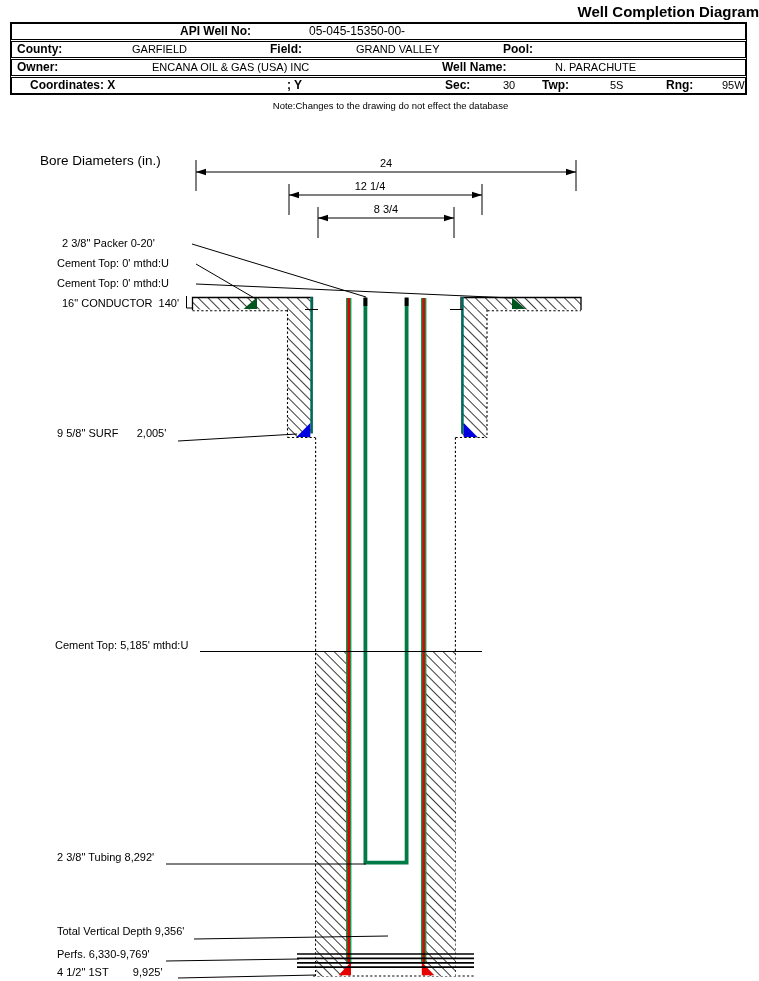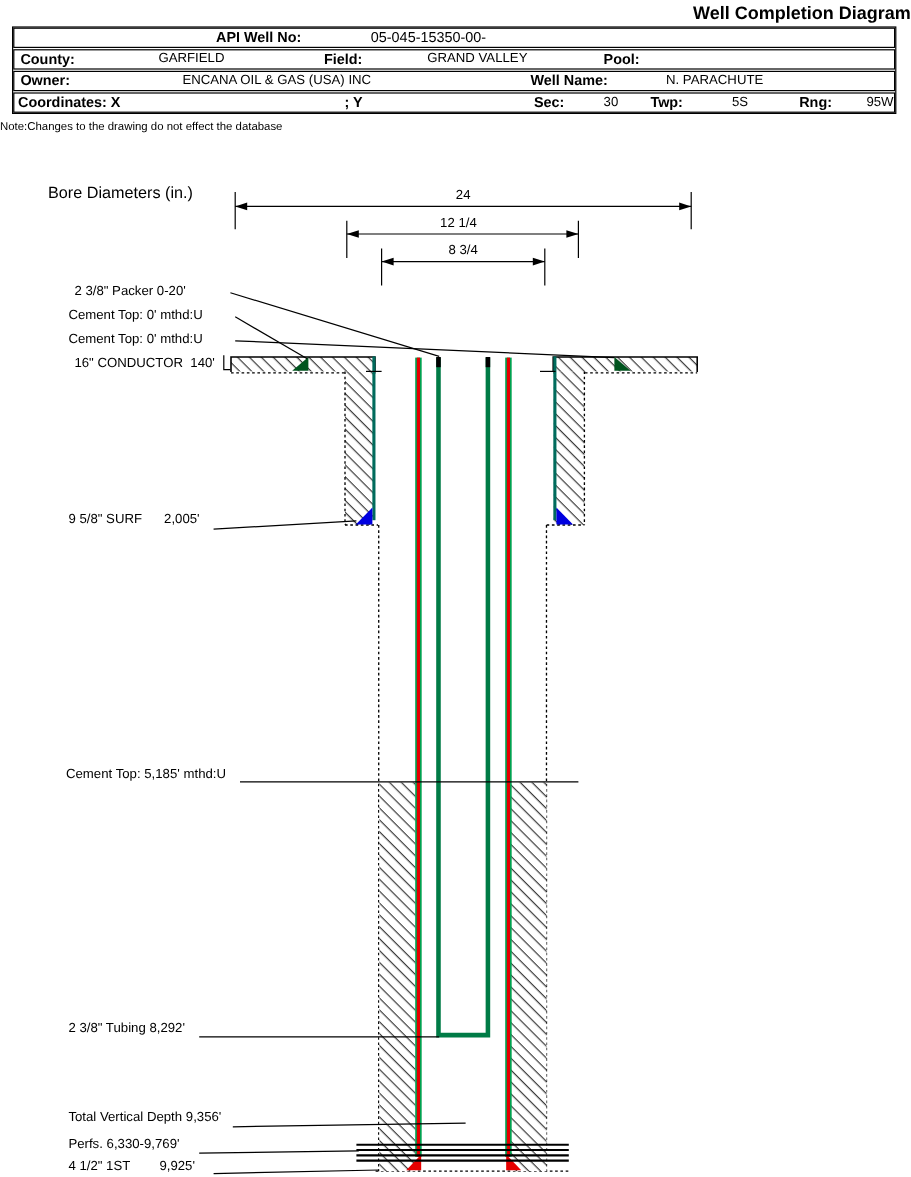--- a/index.html
+++ b/index.html
@@ -7,21 +7,21 @@
           font-family:"Liberation Sans","DejaVu Sans",sans-serif;color:#000;overflow:hidden;}
   .title{position:absolute;left:0;right:0;top:3px;text-align:right;
          font-size:15px;font-weight:bold;}
   .info-table{position:absolute;left:10px;top:22px;width:735px;border:1px solid #000;}
   .row{position:relative;height:15px;border:1px solid #000;margin-bottom:1px;}
   .row:last-child{margin-bottom:0;}
   .row span{position:absolute;top:0;line-height:15px;white-space:pre;}
   .lbl{font-size:12px;font-weight:bold;}
   .val{font-size:11px;}
   .valbig{font-size:12px;margin-left:16px;}
-  .note{position:absolute;left:0;right:0;top:100px;text-align:left;font-size:9.5px;}
+  .note{position:absolute;left:0;right:0;top:100px;text-align:center;font-size:9.5px;padding-left:22px;}
   .bore-title{position:absolute;left:40px;width:716px;top:153px;text-align:left;font-size:13.5px;}
   .dimlbl{position:absolute;width:100px;text-align:center;font-size:11px;}
   .ann{position:absolute;font-size:11px;white-space:pre;}
   svg{position:absolute;left:0;top:0;}
   .ln{stroke:#000;stroke-width:1;}
   .thin{stroke:#000;stroke-width:1;}
   .dash{stroke:#000;stroke-width:1.1;stroke-dasharray:2.2,2.2;fill:none;}
   .solid{stroke:#000;stroke-width:1.3;fill:none;}
 </style>
 </head>
@@ -44,36 +44,36 @@
       <span class="lbl" style="left:491px">Pool:</span>
       <span class="val" style="left:535px"></span>
     </div>
     <div class="row">
       <span class="lbl" style="left:5px">Owner:</span>
       <span class="val" style="left:140px">ENCANA OIL &amp; GAS (USA) INC</span>
       <span class="lbl" style="left:430px">Well Name:</span>
       <span class="val" style="left:543px">N. PARACHUTE</span>
     </div>
     <div class="row">
-      <span class="lbl" style="left:3px">Coordinates: X</span>
+      <span class="lbl" style="left:18px">Coordinates: X</span>
       <span class="lbl" style="left:275px">; Y</span>
       <span class="lbl" style="left:433px">Sec:</span>
       <span class="val" style="left:491px">30</span>
       <span class="lbl" style="left:530px">Twp:</span>
       <span class="val" style="left:598px">5S</span>
       <span class="lbl" style="left:654px">Rng:</span>
       <span class="val" style="left:710px">95W</span>
     </div>
   </div>
 
   <div class="note">Note:Changes to the drawing do not effect the database</div>
 
   <div class="bore-title">Bore Diameters (in.)</div>
   <div class="dimlbl" style="left:336px;top:157px">24</div>
-  <div class="dimlbl" style="left:332px;top:180px">12 1/4</div>
+  <div class="dimlbl" style="left:320px;top:180px">12 1/4</div>
   <div class="dimlbl" style="left:336px;top:203px">8 3/4</div>
 
   <div class="ann" style="left:62px;top:237px">2 3/8" Packer 0-20'</div>
   <div class="ann" style="left:57px;top:257px">Cement Top: 0' mthd:U</div>
   <div class="ann" style="left:57px;top:277px">Cement Top: 0' mthd:U</div>
   <div class="ann" style="left:62px;top:297px">16" CONDUCTOR  140'</div>
   <div class="ann" style="left:57px;top:427px">9 5/8" SURF      2,005'</div>
   <div class="ann" style="left:55px;top:639px">Cement Top: 5,185' mthd:U</div>
   <div class="ann" style="left:57px;top:851px">2 3/8" Tubing 8,292'</div>
   <div class="ann" style="left:57px;top:925px">Total Vertical Depth 9,356'</div>

